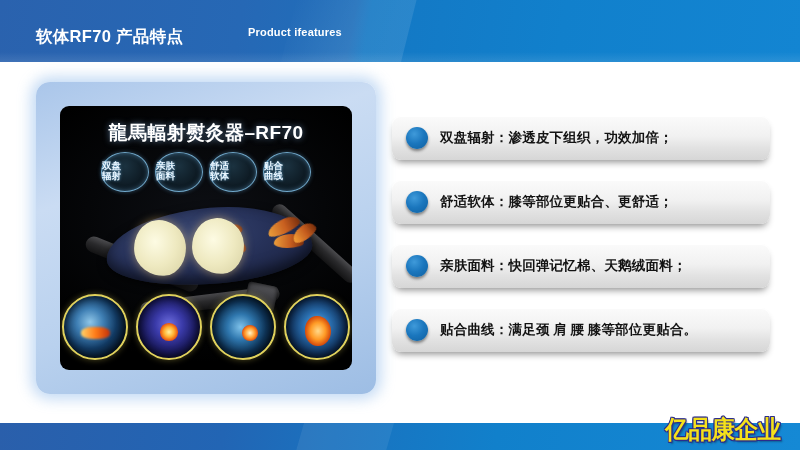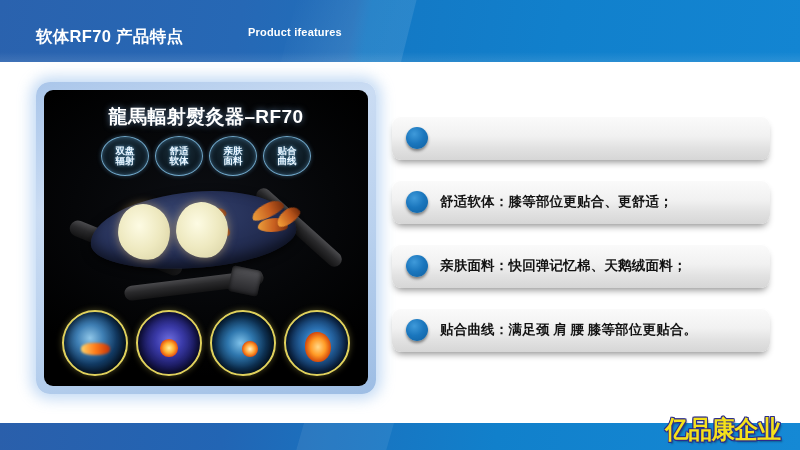--- a/index.html
+++ b/index.html
@@ -58,21 +58,21 @@
   }
 
   
   .product-panel {
     position: absolute;
     left: 36px; top: 82px;
     width: 340px; height: 312px;
     border-radius: 14px;
     background: linear-gradient(160deg, #aac6ea 0%, #cadcf3 30%, #b9d1ee 62%, #9dbde4 100%);
     box-shadow: 0 0 14px 5px rgba(175,205,240,0.75);
-    padding: 8px;
+    padding: 24px;
     box-sizing: border-box;
   }
   .product-screen {
     position: relative;
     width: 100%; height: 100%;
     border-radius: 9px;
     background: radial-gradient(ellipse 70% 55% at 50% 42%, #0d0f14 0%, #050608 58%, #000000 100%);
     overflow: hidden;
   }
 
@@ -96,23 +96,24 @@
     gap: 6px;
   }
   .badge {
     width: 46px; height: 38px;
     border-radius: 50%;
     border: 1px solid #6fa6c8;
     background: radial-gradient(ellipse at 50% 35%, #1b3240 0%, #0b161e 70%, #050a0e 100%);
     box-shadow: 0 0 5px rgba(110,180,230,0.5) inset, 0 0 4px rgba(100,170,220,0.4);
     display: flex;
     flex-direction: column;
-    align-items: center;
+    align-items: flex-start;
     justify-content: center;
     line-height: 1.02;
+    font-family: Liberation Serif, serif;
   }
   .badge span {
     color: #e9f6ff;
     font-size: 9.5px;
     font-weight: bold;
     text-shadow: 0 0 3px rgba(120,200,255,0.8);
     white-space: nowrap;
   }
 
   
@@ -299,26 +300,26 @@
   <div class="product-screen">
 
     <div class="prod-title">龍馬輻射熨灸器–RF70</div>
 
     <div class="badge-row">
       <div class="badge">
         <span>双盘</span>
         <span>辐射</span>
       </div>
       <div class="badge">
+        <span>亲肤</span>
+        <span>面料</span>
+      </div>
+      <div class="badge">
         <span>舒适</span>
         <span>软体</span>
-      </div>
-      <div class="badge">
-        <span>亲肤</span>
-        <span>面料</span>
       </div>
       <div class="badge">
         <span>贴合</span>
         <span>曲线</span>
       </div>
     </div>
 
     <div class="belt-wrap">
       <div class="strap strap-left"></div>
       <div class="strap strap-right"></div>
@@ -350,20 +351,21 @@
         </div>
     </div>
 
   </div>
 </div>
 
 <div class="features">
 
   <div class="feature-card">
     <div class="bullet-dot"></div>
+    <div class="feature-text">双盘辐射：渗透皮下组织，功效加倍；</div>
   </div>
 
   <div class="feature-card">
     <div class="bullet-dot"></div>
     <div class="feature-text">舒适软体：膝等部位更贴合、更舒适；</div>
   </div>
 
   <div class="feature-card">
     <div class="bullet-dot"></div>
     <div class="feature-text">亲肤面料：快回弹记忆棉、天鹅绒面料；</div>

